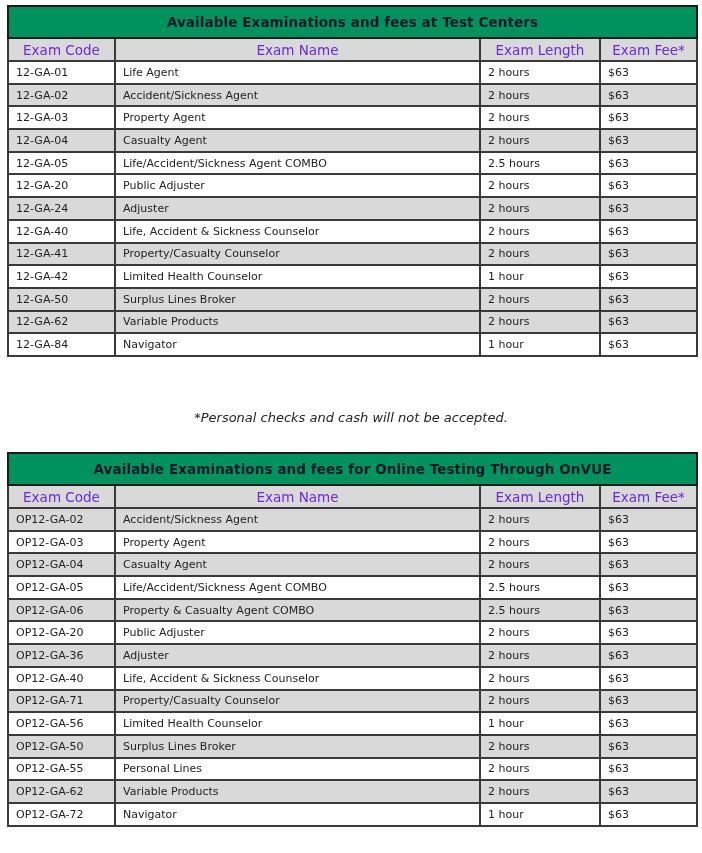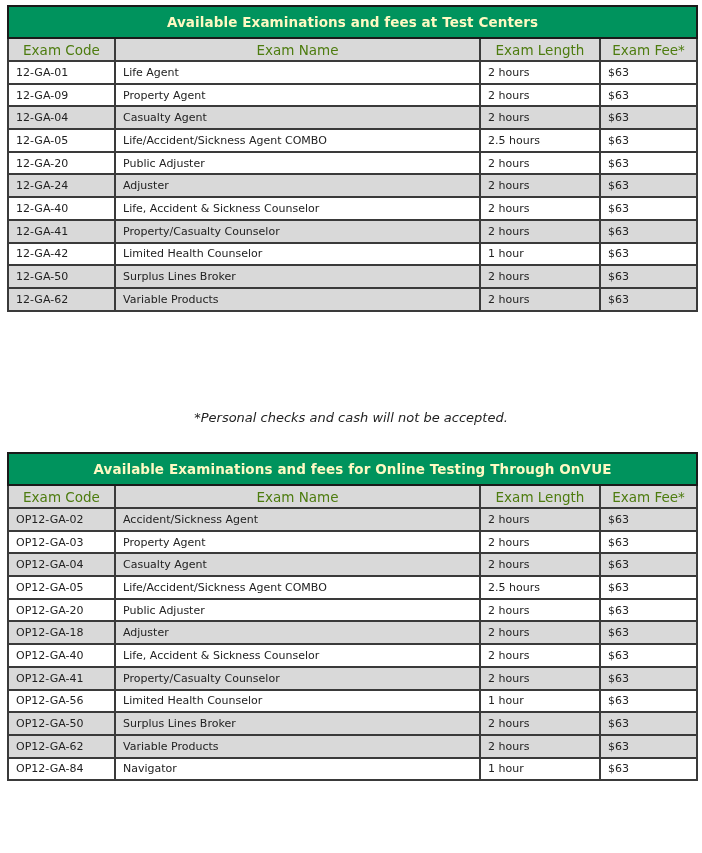--- a/index.html
+++ b/index.html
@@ -4,25 +4,25 @@
 <style>
   html, body { margin: 0; padding: 0; background: #ffffff; }
   body { width: 702px; height: 853px; position: relative; overflow: hidden;
          font-family: "DejaVu Sans", "Liberation Sans", sans-serif; color: #1a1a1a; }
   .exam-table { position: absolute; left: 7px; width: 689px; border-collapse: collapse;
                 border: 2px solid #1a1a1a; table-layout: fixed; }
   .exam-table col.c1 { width: 107px; }
   .exam-table col.c2 { width: 365px; }
   .exam-table col.c3 { width: 120px; }
   .exam-table col.c4 { width: 97px; }
-  .title-row th { background: #00935d; color: #fef9c3; font-weight: bold; font-size: 13.5px;
+  .title-row th { background: #00935d; color: #0f172a; font-weight: bold; font-size: 13.5px;
                   height: 30px; padding: 0; text-align: center; border: none;
                   border-bottom: 2px solid #1a1a1a; letter-spacing: 0.1px; }
   .head-row th { background: #d9d9d9; font-weight: normal; font-size: 13.5px; height: 21px;
-                 padding: 0; text-align: center; border: 2px solid #3a3a3a; color: #4d7c0f; }
+                 padding: 0; text-align: center; border: 2px solid #3a3a3a; color: #6d28d9; }
   td { font-size: 11px; height: 20.7px; padding: 0 0 0 7px; border: 2px solid #3a3a3a;
        white-space: nowrap; overflow: hidden; color: #222; }
   tr.alt td { background: #d9d9d9; }
   #t1 { top: 5px; }
   #t2 { top: 452px; padding-left: 28px; }
   .note { position: absolute; top: 410px; left: 0; width: 702px; text-align: center;
           font-style: italic; font-size: 13px; color: #222; }
 </style>
 </head>
 <body>
@@ -45,22 +45,28 @@
       <th>Exam Fee*</th>
     </tr>
   </thead>
   <tbody>
       <tr>
         <td>12-GA-01</td>
         <td>Life Agent</td>
         <td>2 hours</td>
         <td>$63</td>
       </tr>
-      <tr>
-        <td>12-GA-09</td>
+      <tr class="alt">
+        <td>12-GA-02</td>
+        <td>Accident/Sickness Agent</td>
+        <td>2 hours</td>
+        <td>$63</td>
+      </tr>
+      <tr>
+        <td>12-GA-03</td>
         <td>Property Agent</td>
         <td>2 hours</td>
         <td>$63</td>
       </tr>
       <tr class="alt">
         <td>12-GA-04</td>
         <td>Casualty Agent</td>
         <td>2 hours</td>
         <td>$63</td>
       </tr>
@@ -103,20 +109,26 @@
       <tr class="alt">
         <td>12-GA-50</td>
         <td>Surplus Lines Broker</td>
         <td>2 hours</td>
         <td>$63</td>
       </tr>
       <tr class="alt">
         <td>12-GA-62</td>
         <td>Variable Products</td>
         <td>2 hours</td>
+        <td>$63</td>
+      </tr>
+      <tr>
+        <td>12-GA-84</td>
+        <td>Navigator</td>
+        <td>1 hour</td>
         <td>$63</td>
       </tr>
     </tbody>
 </table>
 
 <div class="note">*Personal checks and cash will not be accepted.</div>
 
 <table class="exam-table" id="t2">
   <colgroup>
       <col class="c1">
@@ -153,62 +165,74 @@
         <td>Casualty Agent</td>
         <td>2 hours</td>
         <td>$63</td>
       </tr>
       <tr>
         <td>OP12-GA-05</td>
         <td>Life/Accident/Sickness Agent COMBO</td>
         <td>2.5 hours</td>
         <td>$63</td>
       </tr>
+      <tr class="alt">
+        <td>OP12-GA-06</td>
+        <td>Property &amp; Casualty Agent COMBO</td>
+        <td>2.5 hours</td>
+        <td>$63</td>
+      </tr>
       <tr>
         <td>OP12-GA-20</td>
         <td>Public Adjuster</td>
         <td>2 hours</td>
         <td>$63</td>
       </tr>
       <tr class="alt">
-        <td>OP12-GA-18</td>
+        <td>OP12-GA-36</td>
         <td>Adjuster</td>
         <td>2 hours</td>
         <td>$63</td>
       </tr>
       <tr>
         <td>OP12-GA-40</td>
         <td>Life, Accident &amp; Sickness Counselor</td>
         <td>2 hours</td>
         <td>$63</td>
       </tr>
       <tr class="alt">
-        <td>OP12-GA-41</td>
+        <td>OP12-GA-71</td>
         <td>Property/Casualty Counselor</td>
         <td>2 hours</td>
         <td>$63</td>
       </tr>
       <tr>
         <td>OP12-GA-56</td>
         <td>Limited Health Counselor</td>
         <td>1 hour</td>
         <td>$63</td>
       </tr>
       <tr class="alt">
         <td>OP12-GA-50</td>
         <td>Surplus Lines Broker</td>
         <td>2 hours</td>
         <td>$63</td>
       </tr>
+      <tr>
+        <td>OP12-GA-55</td>
+        <td>Personal Lines</td>
+        <td>2 hours</td>
+        <td>$63</td>
+      </tr>
       <tr class="alt">
         <td>OP12-GA-62</td>
         <td>Variable Products</td>
         <td>2 hours</td>
         <td>$63</td>
       </tr>
       <tr>
-        <td>OP12-GA-84</td>
+        <td>OP12-GA-72</td>
         <td>Navigator</td>
         <td>1 hour</td>
         <td>$63</td>
       </tr>
     </tbody>
 </table>
 
 </body></html>

